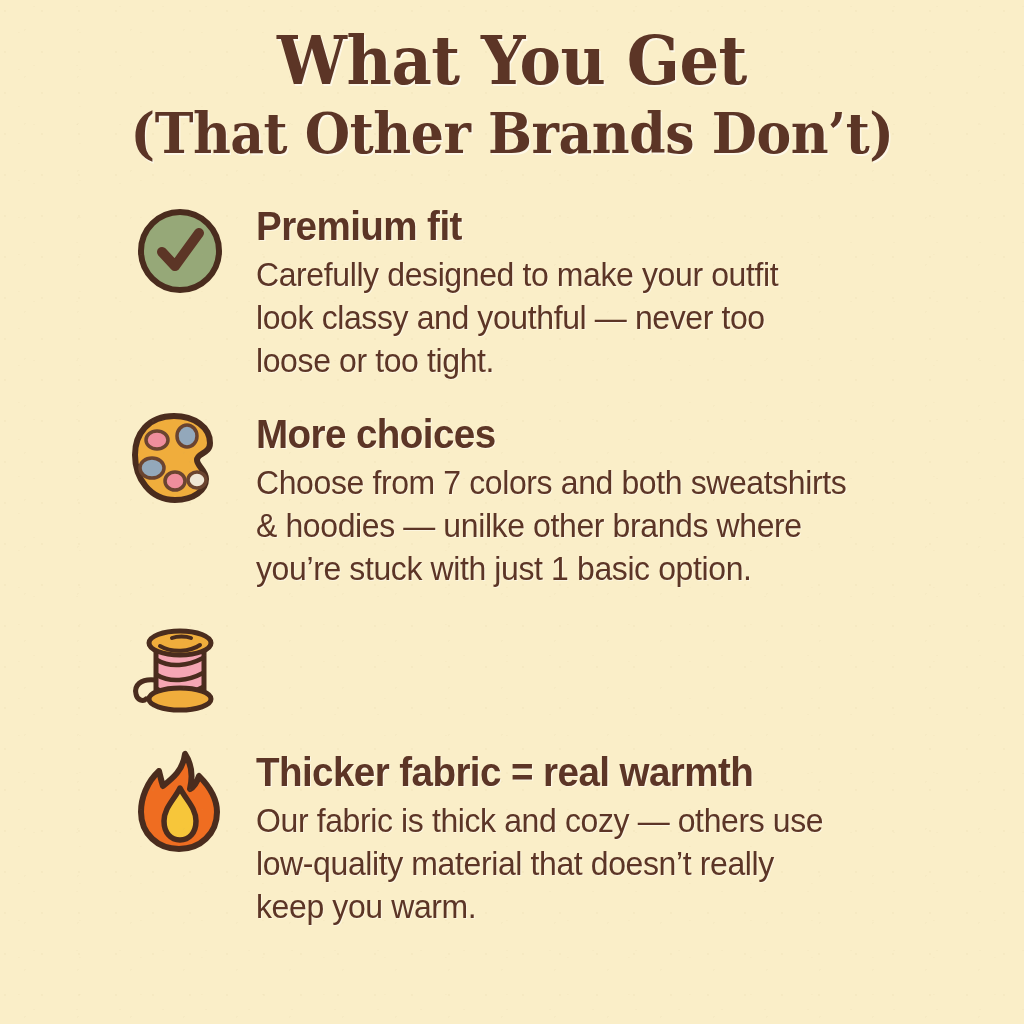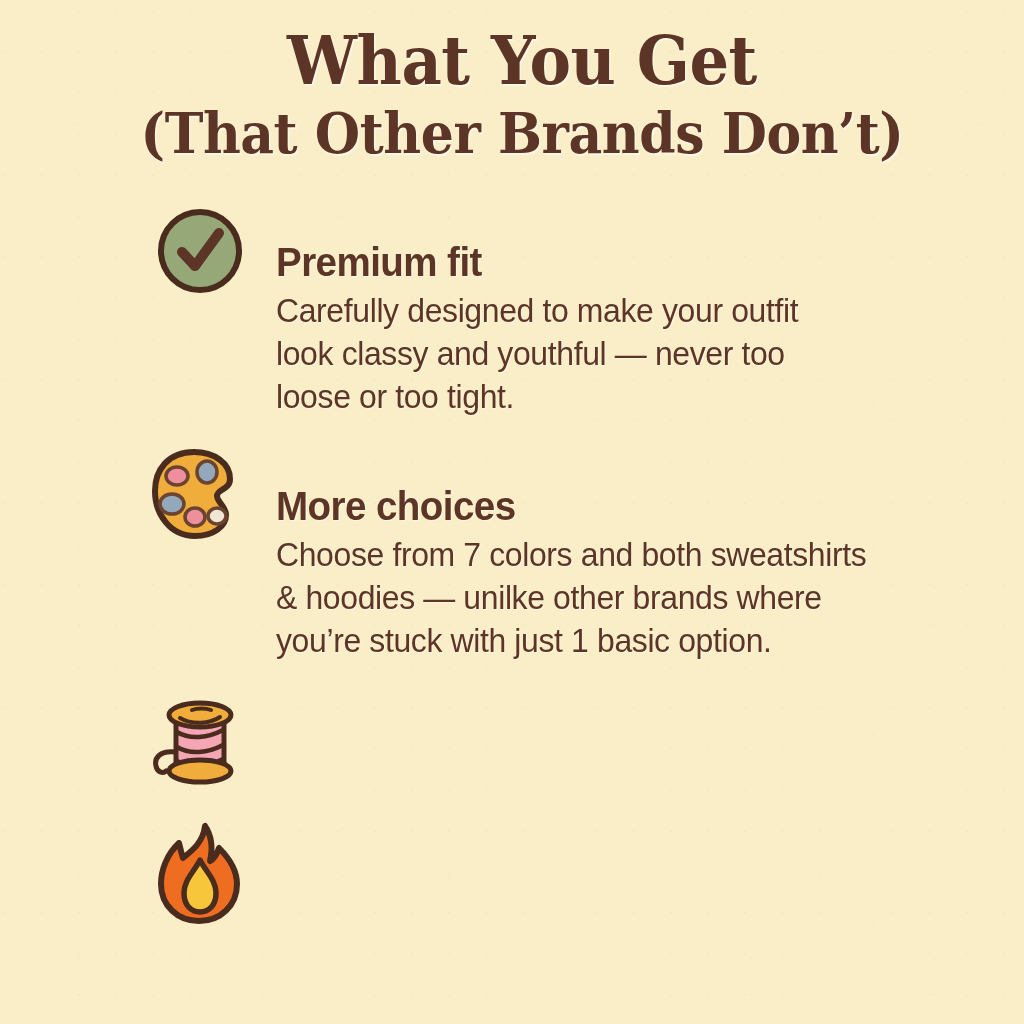--- a/index.html
+++ b/index.html
@@ -26,21 +26,20 @@
       radial-gradient(circle at 31% 88%, rgba(180,160,110,0.05) 0 1px, transparent 1px);
     background-size: 37px 41px, 53px 47px, 43px 59px, 61px 37px;
     opacity: .9;
   }
 
   .page {
     position: relative;
     width: 1024px;
     height: 1024px;
     box-sizing: border-box;
-    padding-left: 20px;
   }
 
   
   .heading {
     text-align: center;
     padding-top: 22px;
   }
   .heading-line {
     font-family: "DejaVu Serif", "Liberation Serif", serif;
     font-weight: bold;
@@ -77,21 +76,20 @@
     height: 104px;
     display: flex;
     align-items: flex-start;
     justify-content: center;
     padding-top: 4px;
     box-sizing: border-box;
   }
   .feature-body {
     padding-left: 28px;
     padding-top: 2px;
-    margin-top: 36px;
   }
   .feature-title {
     font-family: "Liberation Sans", sans-serif;
     font-weight: bold;
     font-size: 41px;
     line-height: 49px;
     color: #5c3526;
     letter-spacing: -0.6px;
     transform: scaleX(0.94);
     transform-origin: left center;
@@ -209,16 +207,24 @@
                    C84 46 74 34 66 26
                    C64 32 61 37 57 39
                    C60 26 58 13 52 4 Z" fill="#ef6d21" stroke="#4a2c1e" stroke-width="6" stroke-linejoin="round"></path>
           <path d="M47 38
                    C41 50 31 58 31 71
                    C31 83 38 90 47 90
                    C56 90 63 83 63 71
                    C63 58 53 50 47 38 Z" fill="#f7c63a" stroke="#4a2c1e" stroke-width="5.5" stroke-linejoin="round"></path>
         </svg>
       </div>
+      <div class="feature-body">
+        <div class="feature-title">Thicker fabric = real warmth</div>
+        <div class="feature-desc">
+          <span>Our fabric is thick and cozy — others use</span>
+          <span>low-quality material that doesn’t really</span>
+          <span>keep you warm.</span>
+        </div>
+      </div>
     </div>
 
   </div>
 </div>
 
 </body></html>

